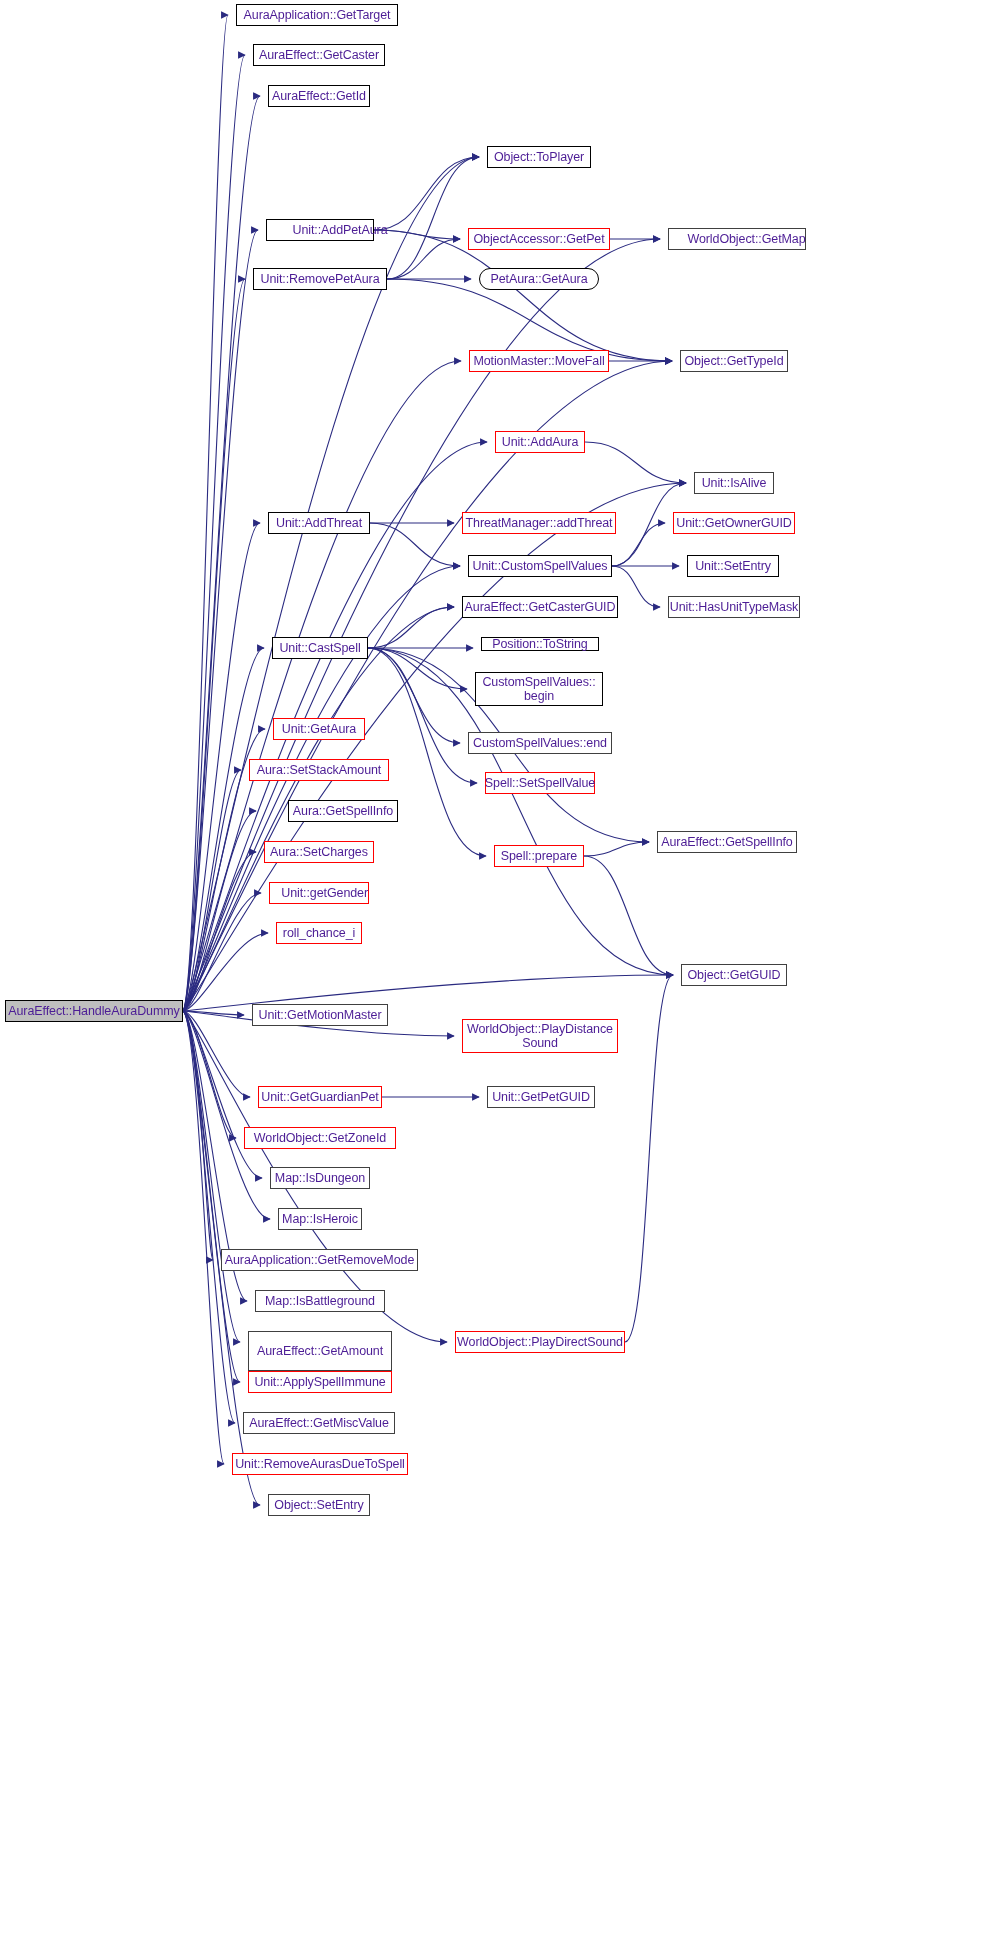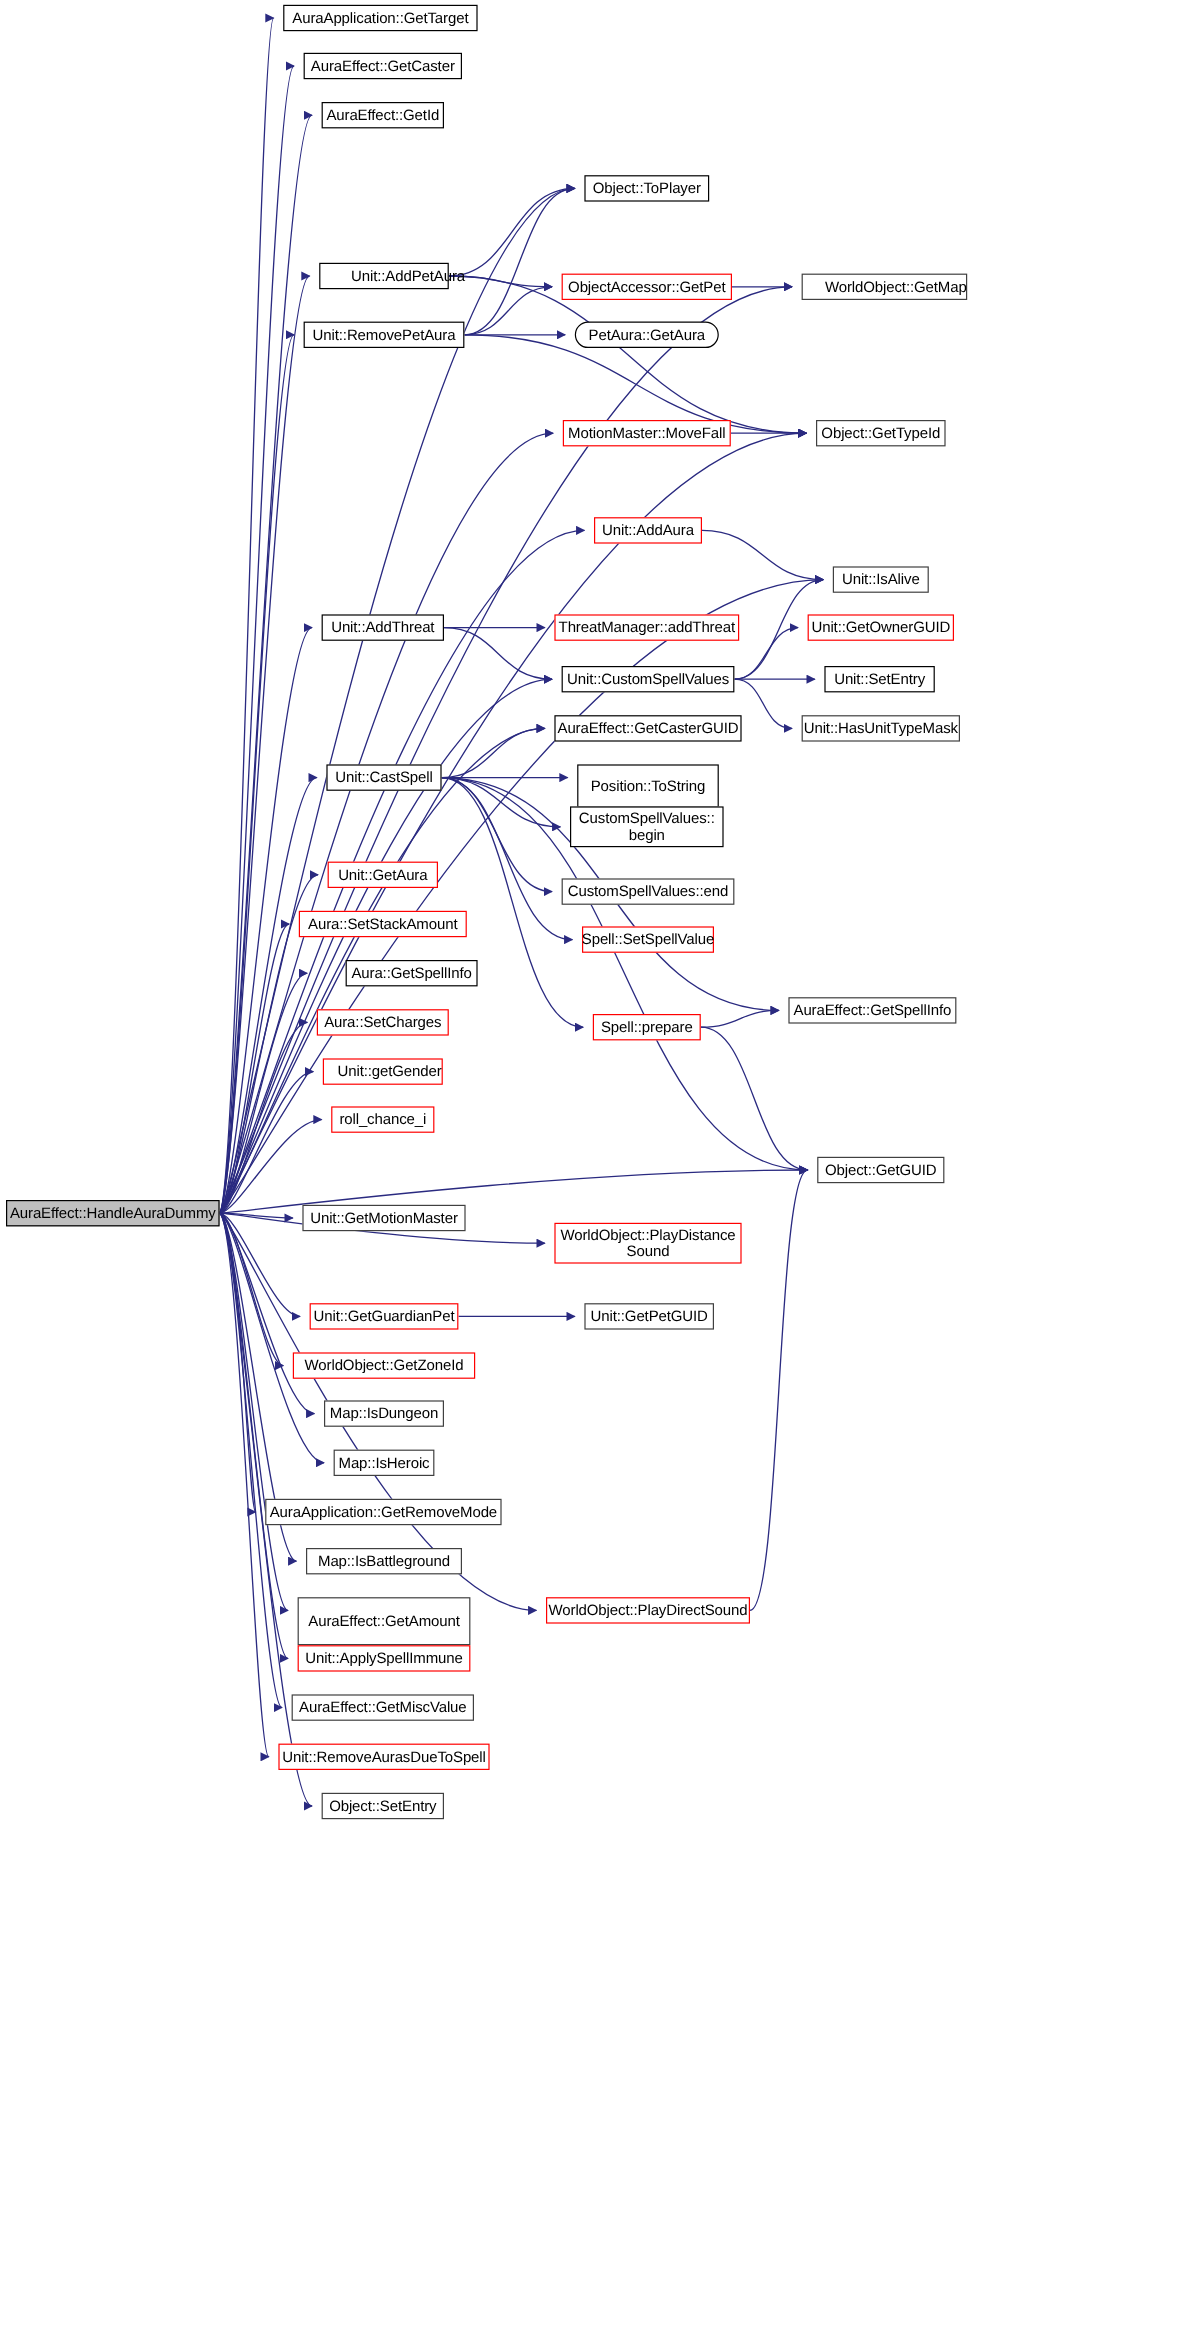--- a/index.html
+++ b/index.html
@@ -25,21 +25,21 @@
     position: absolute;
     box-sizing: border-box;
     display: flex;
     align-items: center;
     justify-content: center;
     text-align: center;
     background: #ffffff;
     border: 1px solid #000000;
     font-size: 12.5px;
     line-height: 1.12;
-    color: #000000;
+    color: #4c1d95;
     white-space: pre;
     letter-spacing: -0.1px;
   }
   .node.red   { border: 1px solid #ff0000; }
   .node.thick { border: 1.6px solid #404040; }
   .node.root  { background: #bfbfbf; border: 1px solid #000000; }
   .node span { display: block; pointer-events: none; }
 </style>
 </head>
 <body>
@@ -134,21 +134,21 @@
       <div class="node red" style="left: 495px; top: 431px; width: 90px; height: 22px;"><span>Unit::AddAura</span></div>
       <div class="node thick" style="left: 694px; top: 472px; width: 80px; height: 22px;"><span>Unit::IsAlive</span></div>
       <div class="node" style="left: 268px; top: 512px; width: 102px; height: 22px;"><span>Unit::AddThreat</span></div>
       <div class="node red" style="left: 462px; top: 512px; width: 154px; height: 22px;"><span>ThreatManager::addThreat</span></div>
       <div class="node red" style="left: 673px; top: 512px; width: 122px; height: 22px;"><span>Unit::GetOwnerGUID</span></div>
       <div class="node" style="left: 468px; top: 555px; width: 144px; height: 22px;"><span>Unit::CustomSpellValues</span></div>
       <div class="node" style="left: 687px; top: 555px; width: 92px; height: 22px;"><span>Unit::SetEntry</span></div>
       <div class="node thick" style="left: 668px; top: 596px; width: 132px; height: 22px;"><span>Unit::HasUnitTypeMask</span></div>
       <div class="node" style="left: 462px; top: 596px; width: 156px; height: 22px;"><span>AuraEffect::GetCasterGUID</span></div>
       <div class="node" style="left: 272px; top: 637px; width: 96px; height: 22px;"><span>Unit::CastSpell</span></div>
-      <div class="node" style="left: 481px; top: 637px; width: 118px; height: 36px; justify-content: center;"><span>Position::ToString</span></div>
+      <div class="node" style="left: 481px; top: 637px; width: 118px; height: 14px; justify-content: center;"><span>Position::ToString</span></div>
       <div class="node" style="left: 475px; top: 672px; width: 128px; height: 34px;"><span>CustomSpellValues::
 begin</span></div>
       <div class="node thick" style="left: 468px; top: 732px; width: 144px; height: 22px;"><span>CustomSpellValues::end</span></div>
       <div class="node red" style="left: 273px; top: 718px; width: 92px; height: 22px;"><span>Unit::GetAura</span></div>
       <div class="node red" style="left: 485px; top: 772px; width: 110px; height: 22px;"><span>Spell::SetSpellValue</span></div>
       <div class="node red" style="left: 249px; top: 759px; width: 140px; height: 22px;"><span>Aura::SetStackAmount</span></div>
       <div class="node" style="left: 264px; top: 800px; width: 110px; height: 22px; margin-left: 24px;"><span>Aura::GetSpellInfo</span></div>
       <div class="node thick" style="left: 657px; top: 831px; width: 140px; height: 22px;"><span>AuraEffect::GetSpellInfo</span></div>
       <div class="node red" style="left: 264px; top: 841px; width: 110px; height: 22px;"><span>Aura::SetCharges</span></div>
       <div class="node red" style="left: 494px; top: 845px; width: 90px; height: 22px;"><span>Spell::prepare</span></div>

